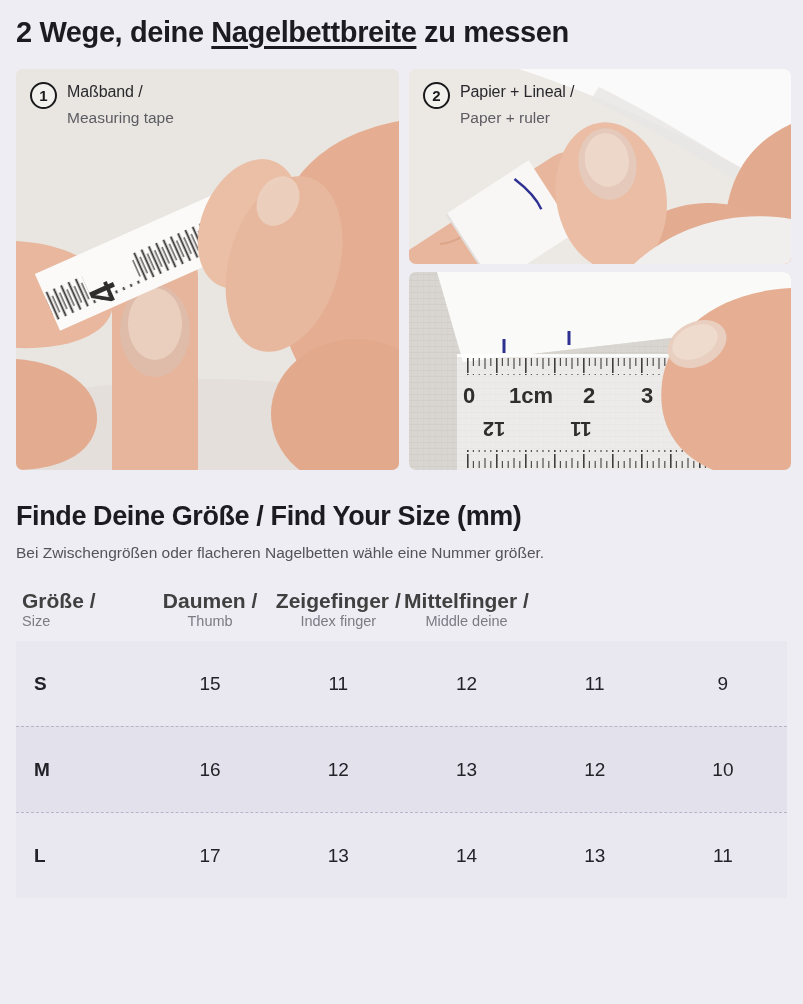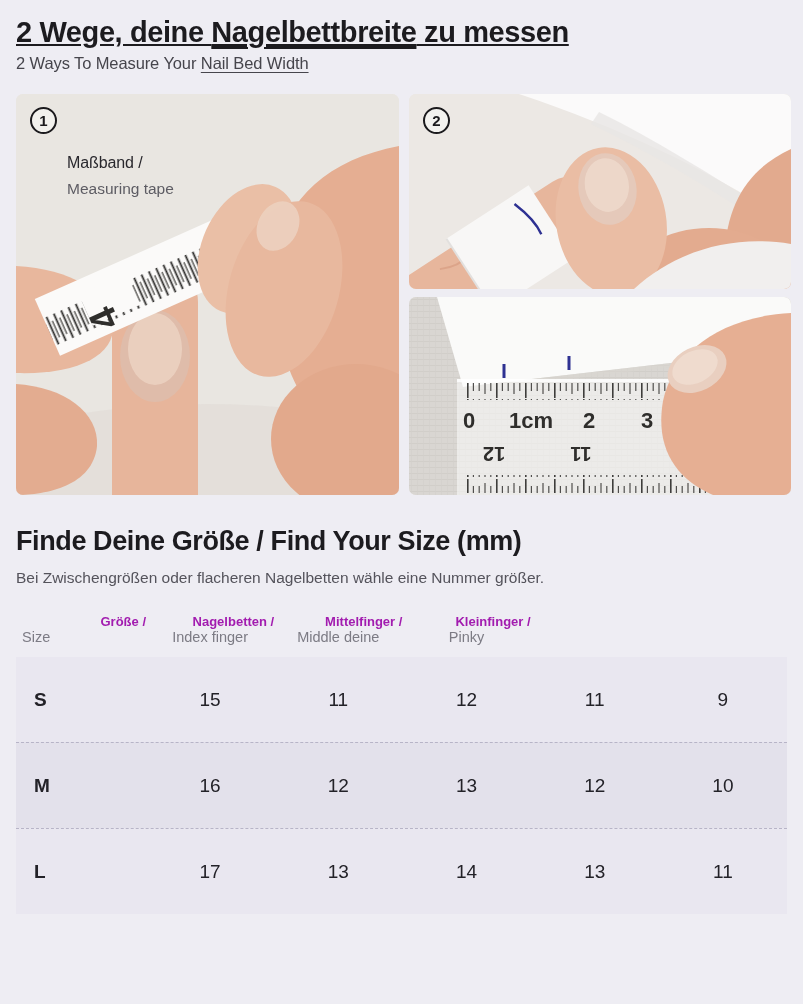--- a/index.html
+++ b/index.html
@@ -9,21 +9,21 @@
     font-family:"Liberation Sans", sans-serif;
     color:#1d1d20;
     -webkit-font-smoothing:antialiased;
   }
   .page{padding:0 16px;}
 
   
   h1{
     margin:0;padding-top:16px;
     font-size:29px;line-height:1.12;font-weight:700;
-    letter-spacing:-0.4px;color:#1c1b1f;text-decoration:underline;
+    letter-spacing:-0.4px;color:#1c1b1f;
   }
   h1 .u{
     text-decoration:underline;
     text-decoration-thickness:2.5px;
     text-underline-offset:4px;
   }
   .subtitle{
     margin:6px 0 0;font-size:16.5px;color:#46454c;letter-spacing:-0.1px;
   }
   .subtitle .u{
@@ -43,60 +43,59 @@
 
   .overlay{position:absolute;top:13px;left:14px;display:flex;gap:10px;align-items:flex-start;}
   .badge{
     width:27px;height:27px;box-sizing:border-box;flex:none;
     border:2.2px solid #1b1a1d;border-radius:50%;
     display:flex;align-items:center;justify-content:center;
     font-size:15px;font-weight:700;color:#1b1a1d;
     background:rgba(250,249,248,0.55);
   }
   .lbl{padding-top:1px;}
-  .lbl .de{font-size:16px;color:#29282d;letter-spacing:-0.1px;margin-top:46px;}
+  .lbl .de{font-size:16px;color:#29282d;letter-spacing:-0.1px;}
   .lbl .en{font-size:15.5px;color:#5d5c63;margin-top:8px;}
 
   
   h2{
     margin:31px 0 12px;font-size:27px;font-weight:700;
     letter-spacing:-0.4px;color:#1c1b1f;
   }
   .note{margin:10px 0 0;font-size:15.5px;color:#54535b;}
 
   
   .table{margin-top:27px;}
   .thead,.tr{
     display:grid;
     grid-template-columns:130px repeat(5,1fr);
     align-items:center;
   }
   .thead{margin-bottom:12px;align-items:start;}
   .th{text-align:center;}
   .th.first{text-align:left;padding-left:6px;}
-  .th-de{font-size:13px;font-weight:700;color:#a21caf;text-align:right;}
+  .th-de{font-size:21px;font-weight:700;color:#404040;}
   .th-en{font-size:14.5px;color:#7c7b84;}
   .tbody{border-radius:2px;}
   .tr{height:85px;background:#e9e7f0;}
   .tr.alt{background:#e3e1eb;}
   .tr + .tr{border-top:1px dashed #b7b4c7;}
   .td{text-align:center;font-size:19px;color:#232228;}
   .td.size{text-align:left;padding-left:18px;font-weight:700;font-size:19px;}
 
   
   .svgtxt{font-family:"Liberation Sans",sans-serif;font-weight:700;fill:#2f2e2c;}
 </style>
 </head>
 <body>
 
 <div class="page">
 
   <h1><span>2 Wege, deine </span><span class="u">Nagelbettbreite</span><span> zu messen</span></h1>
 
-  <p class="subtitle"><span>2 Ways To Measure Your </span><span class="u">Nail Bed Width</span></p>
 
   <div class="photos">
 
     <figure class="photo photo-left" style="margin:0">
       <svg viewBox="0 0 383 401" aria-hidden="true">
         <defs>
           <pattern id="tticks" width="8" height="62" patternUnits="userSpaceOnUse">
             <rect width="8" height="62" fill="#fbfaf9"></rect>
             <rect x="0.5" y="0" width="1.8" height="15" fill="#2e2d2b"></rect>
             <rect x="0.5" y="47" width="1.8" height="15" fill="#2e2d2b"></rect>
@@ -172,20 +171,24 @@
             <ellipse cx="200" cy="128" rx="55" ry="75" fill="#eabda4"></ellipse>
             <ellipse cx="202" cy="95" rx="29" ry="36" fill="#e5c9ba"></ellipse>
             <ellipse cx="202" cy="91" rx="22" ry="27" fill="#eed9cb" opacity="0.85"></ellipse>
           </g>
           <path d="M225,195 C265,158 322,140 382,150 L382,195 Z" fill="#f1efee"></path>
         </svg>
         <div class="overlay">
           <span class="badge">
               <span>2</span>
             </span>
+          <span class="lbl">
+            <span class="de" style="display:block">Papier + Lineal /</span>
+            <span class="en" style="display:block">Paper + ruler</span>
+          </span>
         </div>
       </figure>
 
       <figure class="photo photo-rb" style="margin:0">
         <svg viewBox="0 0 382 198" aria-hidden="true">
           <defs>
             <pattern id="rtickstop" width="29" height="17" patternUnits="userSpaceOnUse">
               <rect x="0" y="0" width="1.6" height="16" fill="#3f3e3c"></rect>
               <rect x="5.8" y="0" width="1.2" height="9" fill="#504f4d"></rect>
               <rect x="11.6" y="0" width="1.2" height="9" fill="#504f4d"></rect>
@@ -236,30 +239,30 @@
   <h2>Finde Deine Größe / Find Your Size (mm)</h2>
   <p class="note">Bei Zwischengrößen oder flacheren Nagelbetten wähle eine Nummer größer.</p>
 
   <div class="table">
     <div class="thead">
       <div class="th first">
         <div class="th-de">Größe /</div>
         <div class="th-en">Size</div>
       </div>
       <div class="th">
-        <div class="th-de">Nagelbetten /</div>
+        <div class="th-de">Daumen /</div>
+        <div class="th-en">Thumb</div>
+      </div>
+      <div class="th">
+        <div class="th-de">Zeigefinger /</div>
         <div class="th-en">Index finger</div>
       </div>
       <div class="th">
         <div class="th-de">Mittelfinger /</div>
         <div class="th-en">Middle deine</div>
-      </div>
-      <div class="th">
-        <div class="th-de">Kleinfinger /</div>
-        <div class="th-en">Pinky</div>
       </div>
     </div>
 
     <div class="tbody">
       <div class="tr">
         <div class="td size">S</div>
         <div class="td">15</div>
         <div class="td">11</div>
         <div class="td">12</div>
         <div class="td">11</div>

